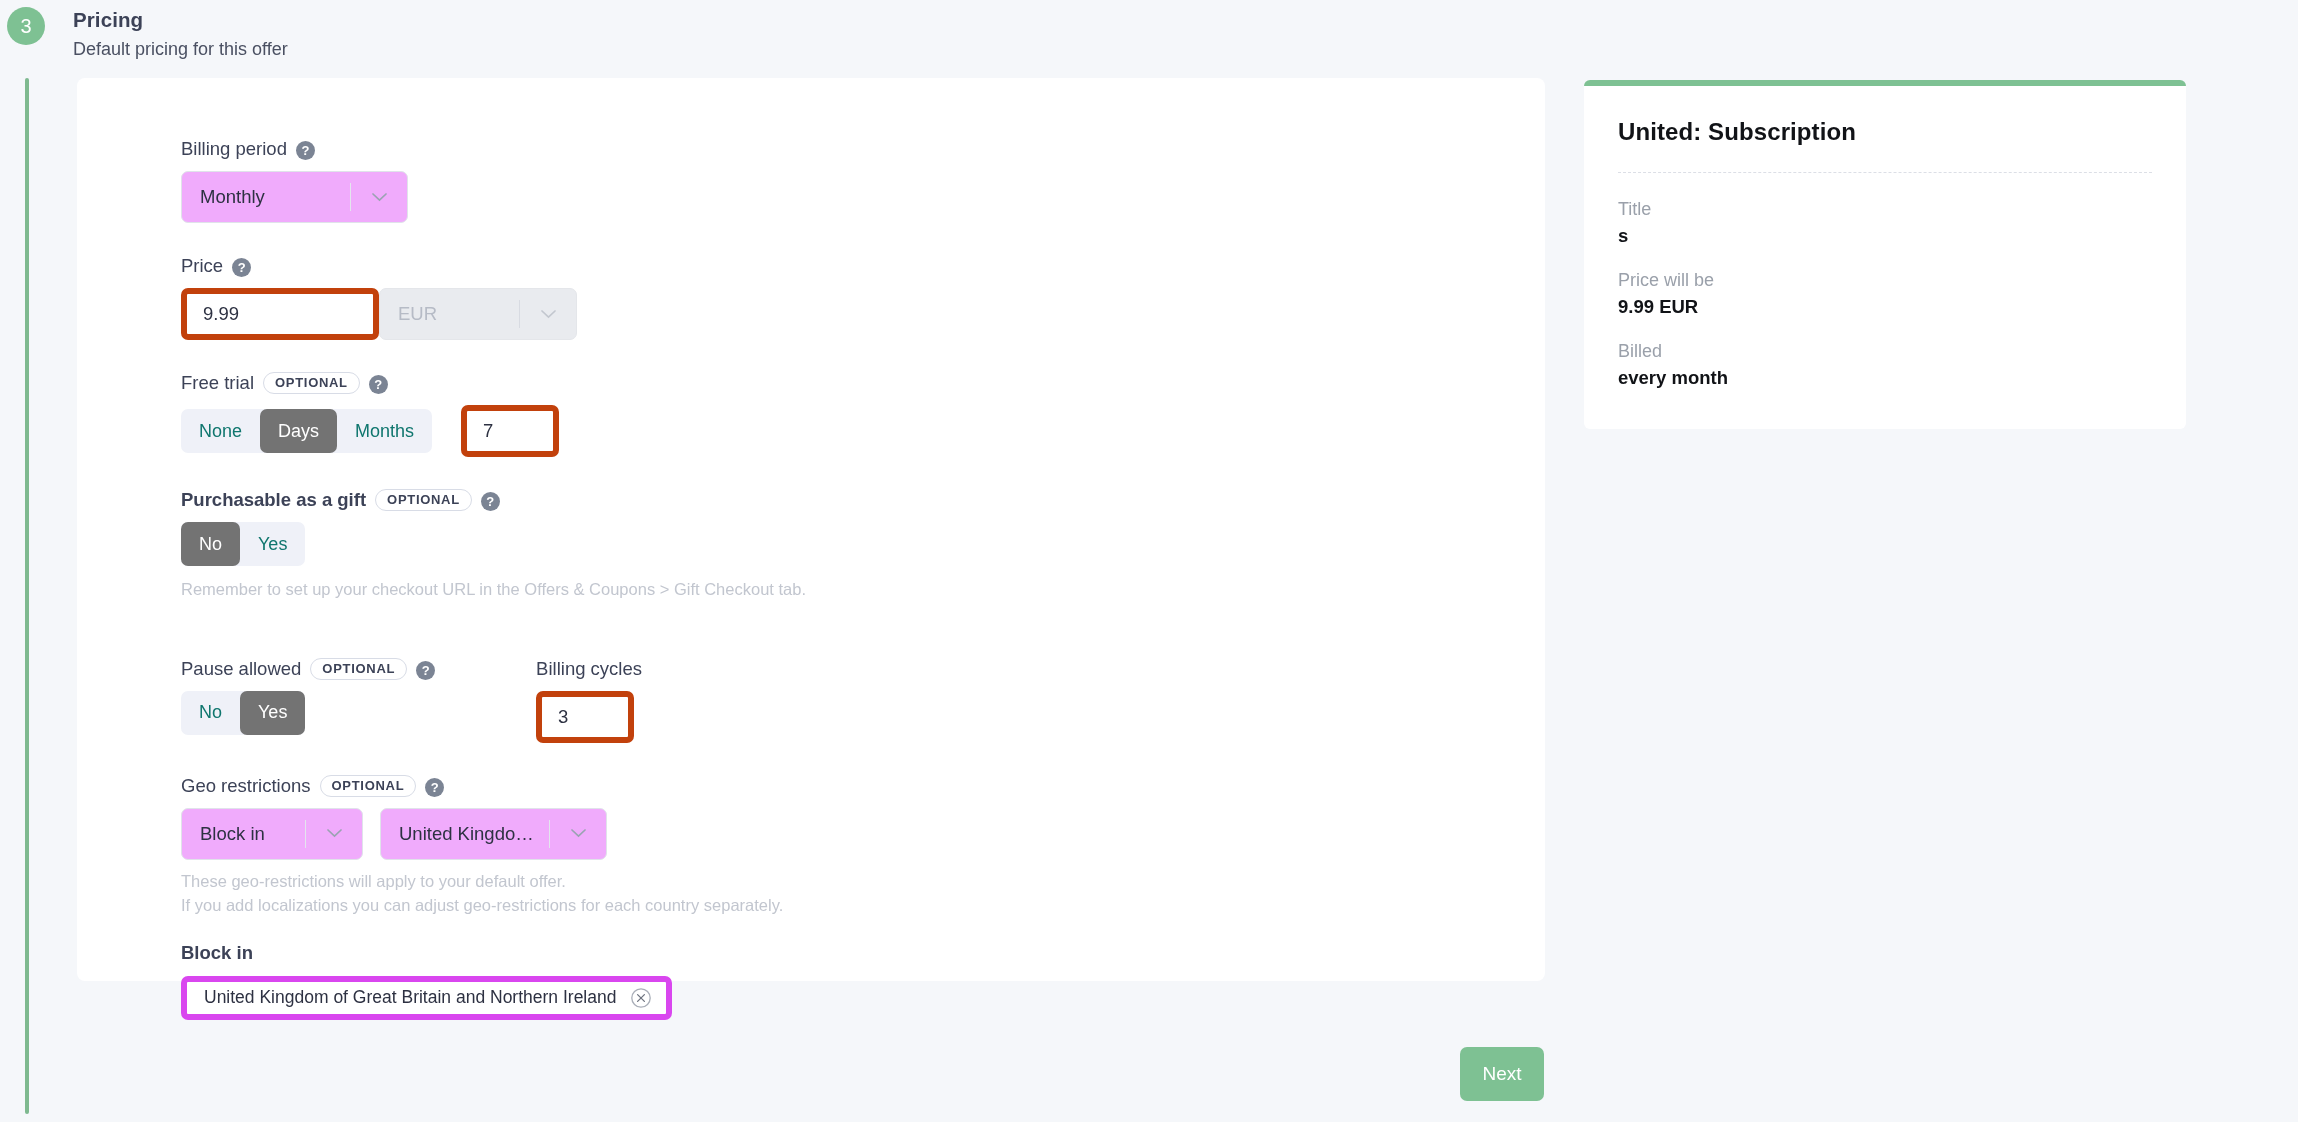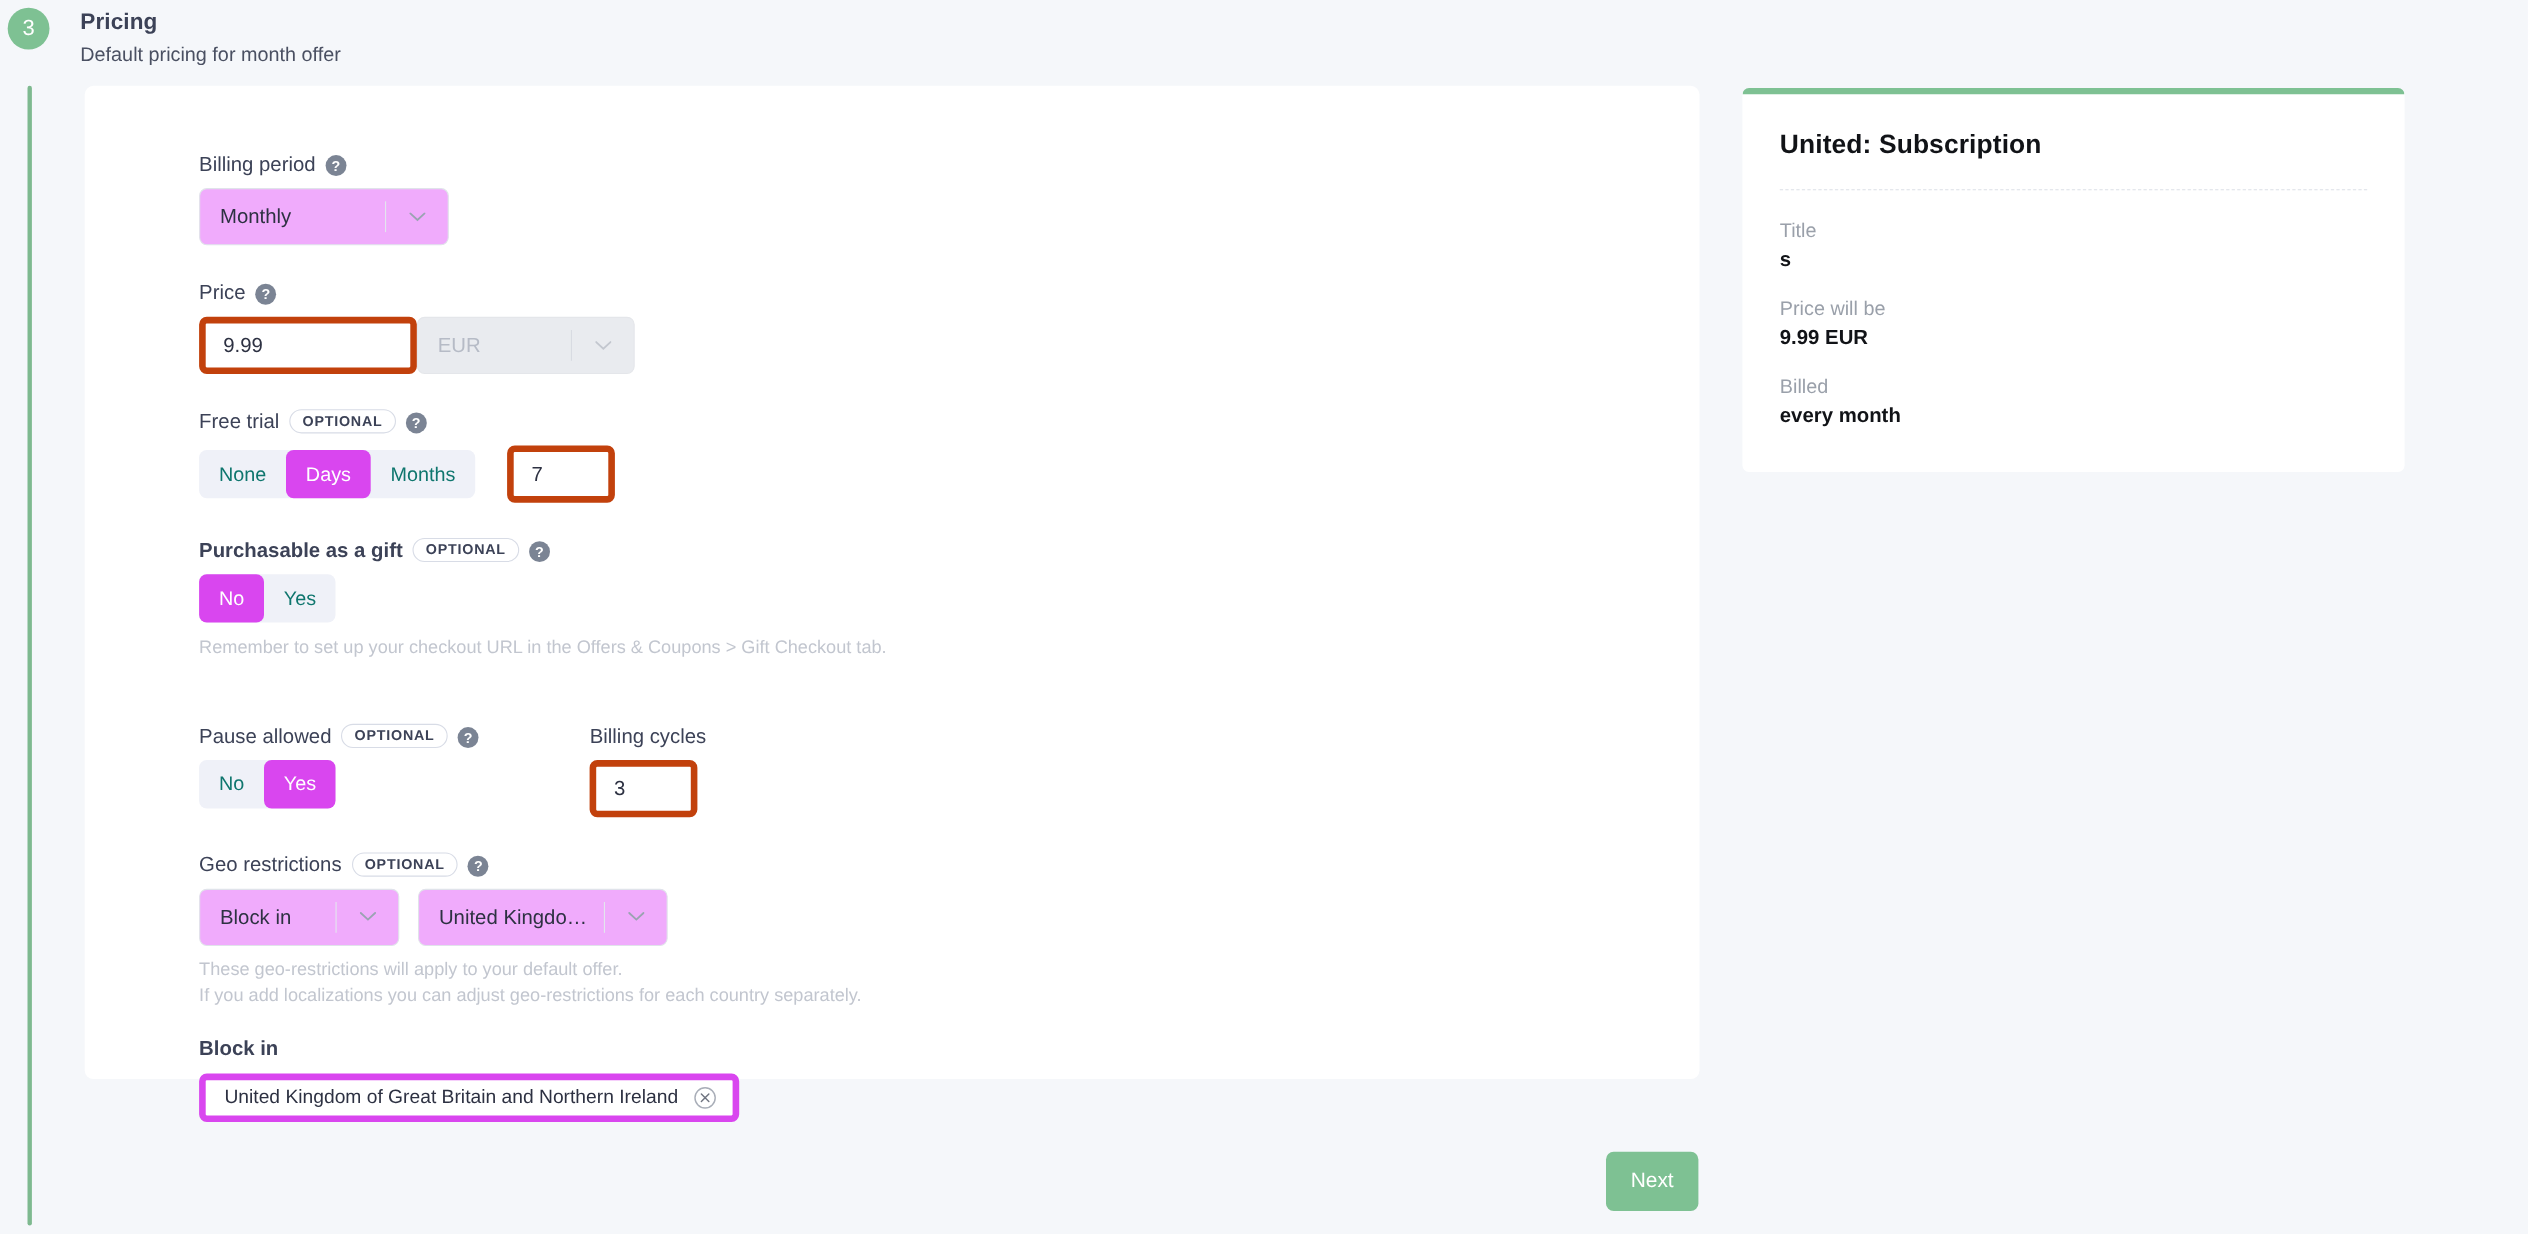--- a/index.html
+++ b/index.html
@@ -82,21 +82,21 @@
     outline: none;
   }
 
   
   .seg { display: inline-flex; background: #eff1f8; border-radius: 7px; }
   .seg-opt {
     min-width: 72px; height: 44px; border-radius: 7px;
     display: flex; align-items: center; justify-content: center;
     font-size: 18px; color: #0f766e; cursor: pointer; padding: 0 18px;
   }
-  .seg-opt.active { background: #d946ef; color: #ffffff; }
+  .seg-opt.active { background: #737373; color: #ffffff; }
 
   .hint { font-size: 16.5px; color: #c2c6cf; line-height: 1.45; }
 
   
   .chip {
     display: inline-flex; align-items: center; gap: 14px;
     height: 44px; padding: 0 14px 0 17px;
     border: 6px solid #d946ef; border-radius: 7px; background: #fff;
     font-size: 17.5px; color: #2d3142;
   }
@@ -129,21 +129,21 @@
 </style>
 </head>
 <body>
 
 <div class="page">
 
   <div class="step-header">
     <div class="step-badge">3</div>
     <div class="step-titles">
       <div class="step-title">Pricing</div>
-      <div class="step-sub">Default pricing for month offer</div>
+      <div class="step-sub">Default pricing for this offer</div>
     </div>
   </div>
 
   <div class="connector"></div>
 
   <div class="form-card">
     <div class="form-inner">
 
       <div class="field">
         <div class="label-row">

